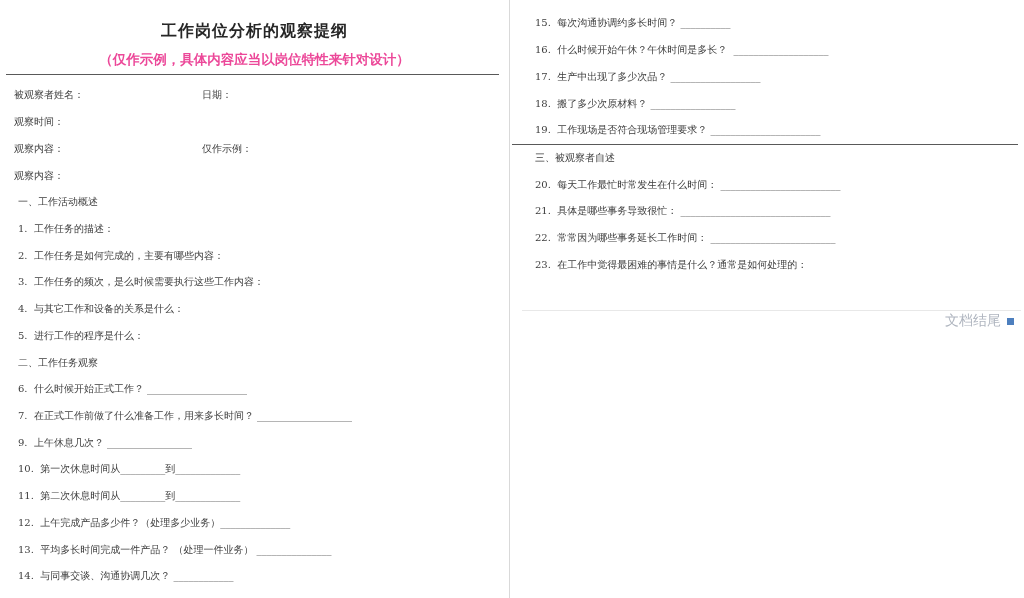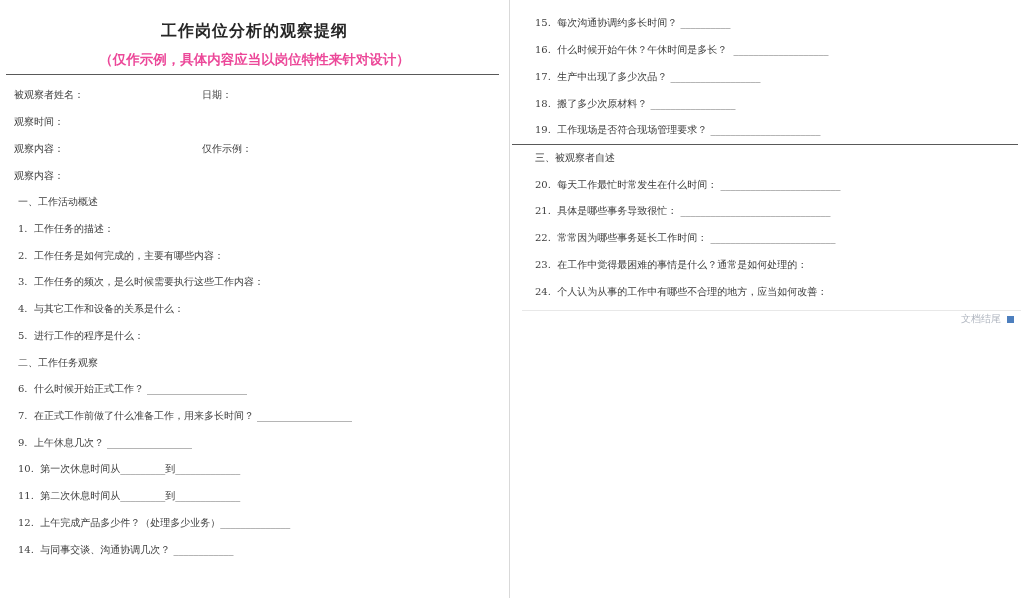--- a/index.html
+++ b/index.html
@@ -53,21 +53,21 @@
   .page-right .h-rule { margin-left:-23px; margin-right:6px; }
 
   
   .end-rule {
     position:absolute; left:12px; right:3px; top:310px;
     border-top:1px solid #e8e8e8;
   }
   .end-flag {
     position:absolute; top:312px; right:10px;
     display:flex; align-items:center; gap:6px;
-    font-size:10px; color:#afb5bf;
+    font-size:14px; color:#afb5bf;
     font-family:"DejaVu Sans","Liberation Sans",sans-serif;
   }
   .end-square {
     width:7px; height:7px; background:#4d7fbe; display:inline-block;
   }
 </style>
 </head>
 <body>
 
 <div class="page page-left">
@@ -87,39 +87,39 @@
       <div class="row item">3.  工作任务的频次，是么时候需要执行这些工作内容：</div>
       <div class="row item">4.  与其它工作和设备的关系是什么：</div>
       <div class="row item">5.  进行工作的程序是什么：</div>
       <div class="row section">二、工作任务观察</div>
       <div class="row item">6.  什么时候开始正式工作？ ____________________</div>
       <div class="row item">7.  在正式工作前做了什么准备工作，用来多长时间？ ___________________</div>
       <div class="row item">9.  上午休息几次？ _________________</div>
       <div class="row item">10.  第一次休息时间从_________到_____________</div>
       <div class="row item">11.  第二次休息时间从_________到_____________</div>
       <div class="row item">12.  上午完成产品多少件？（处理多少业务）______________</div>
+      <div class="row item">13.  平均多长时间完成一件产品？ （处理一件业务） _______________</div>
       <div class="row item">14.  与同事交谈、沟通协调几次？ ____________</div>
     </div>
 </div>
 
 <div class="v-divider"></div>
 
 <div class="page page-right">
   <div class="rows" id="right-rows">
       <div class="row item">15.  每次沟通协调约多长时间？ __________</div>
       <div class="row item">16.  什么时候开始午休？午休时间是多长？  ___________________</div>
       <div class="row item">17.  生产中出现了多少次品？ __________________</div>
       <div class="row item">18.  搬了多少次原材料？ _________________</div>
       <div class="row item">19.  工作现场是否符合现场管理要求？ ______________________</div>
       <div class="h-rule"></div>
       <div class="row section">三、被观察者自述</div>
       <div class="row item">20.  每天工作最忙时常发生在什么时间： ________________________</div>
       <div class="row item">21.  具体是哪些事务导致很忙： ______________________________</div>
       <div class="row item">22.  常常因为哪些事务延长工作时间： _________________________</div>
       <div class="row item">23.  在工作中觉得最困难的事情是什么？通常是如何处理的：</div>
-      <div class="row item">24.  个人认为从事的工作中有哪些不合理的地方，应当如何改善：</div>
     </div>
   <div class="end-rule"></div>
   <div class="end-flag">
     <span>文档结尾</span>
     <span class="end-square"></span>
   </div>
 </div>
 
 </body></html>

